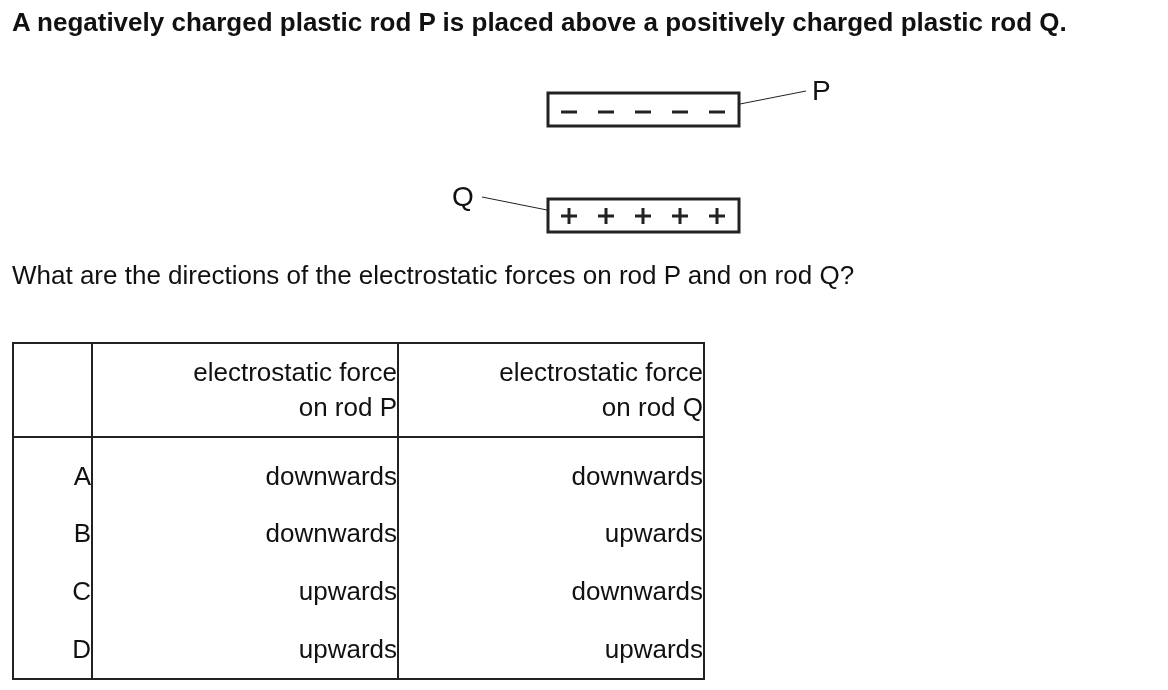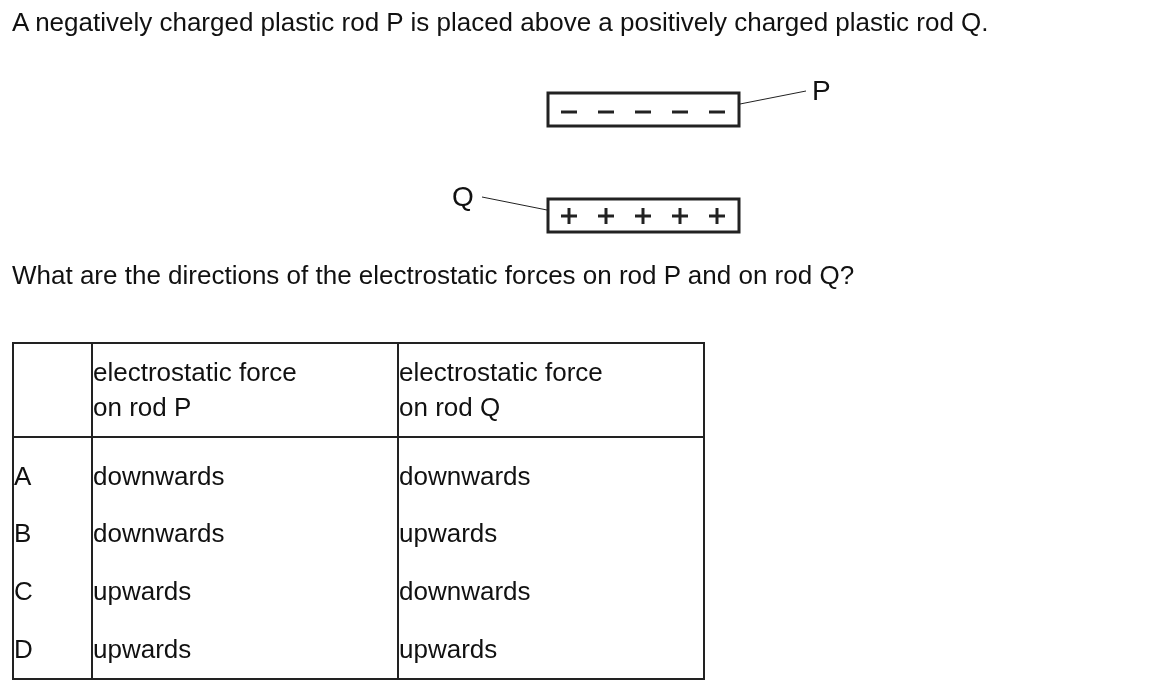--- a/index.html
+++ b/index.html
@@ -2,35 +2,35 @@
 <html><head>
   <meta charset="utf-8">
   <style>
     html, body { margin: 0; padding: 0; background: #ffffff; }
     body {
       width: 1168px; height: 690px; position: relative; overflow: hidden;
       font-family: "Liberation Sans", sans-serif; color: #111111;
     }
     .intro {
       position: absolute; left: 12px; top: 6px;
-      font-size: 26px; line-height: 32px; white-space: nowrap;
+      font-size: 26px; line-height: 32px; white-space: nowrap; font-weight: bold;
     }
     .question {
       position: absolute; left: 12px; top: 259px;
       font-size: 26px; line-height: 32px; white-space: nowrap;
     }
     svg.diagram { position: absolute; left: 0; top: 0; }
     .rod-label { font-family: "Liberation Sans", sans-serif; font-size: 28px; fill: #111; }
     table.options {
       position: absolute; left: 12px; top: 342px;
       border-collapse: collapse; font-size: 26px;
     }
     table.options td, table.options th {
       border-left: 2px solid #222; border-right: 2px solid #222;
-      text-align: left; font-weight: normal; padding: 0; margin-left: 24px;
+      text-align: right; font-weight: normal; padding: 0; margin-left: 24px;
     }
     table.options { border: 2px solid #222; }
     th.corner { width: 77px; }
     th.colhead { width: 304px; height: 92px; line-height: 35px; vertical-align: middle; border-bottom: 2px solid #222; }
     tr.opt td { height: 58px; }
     tr.opt.first td { padding-top: 10px; height: 56px; }
     td.letter { font-weight: bold; width: 77px; }
   </style>
 </head>
 <body>

